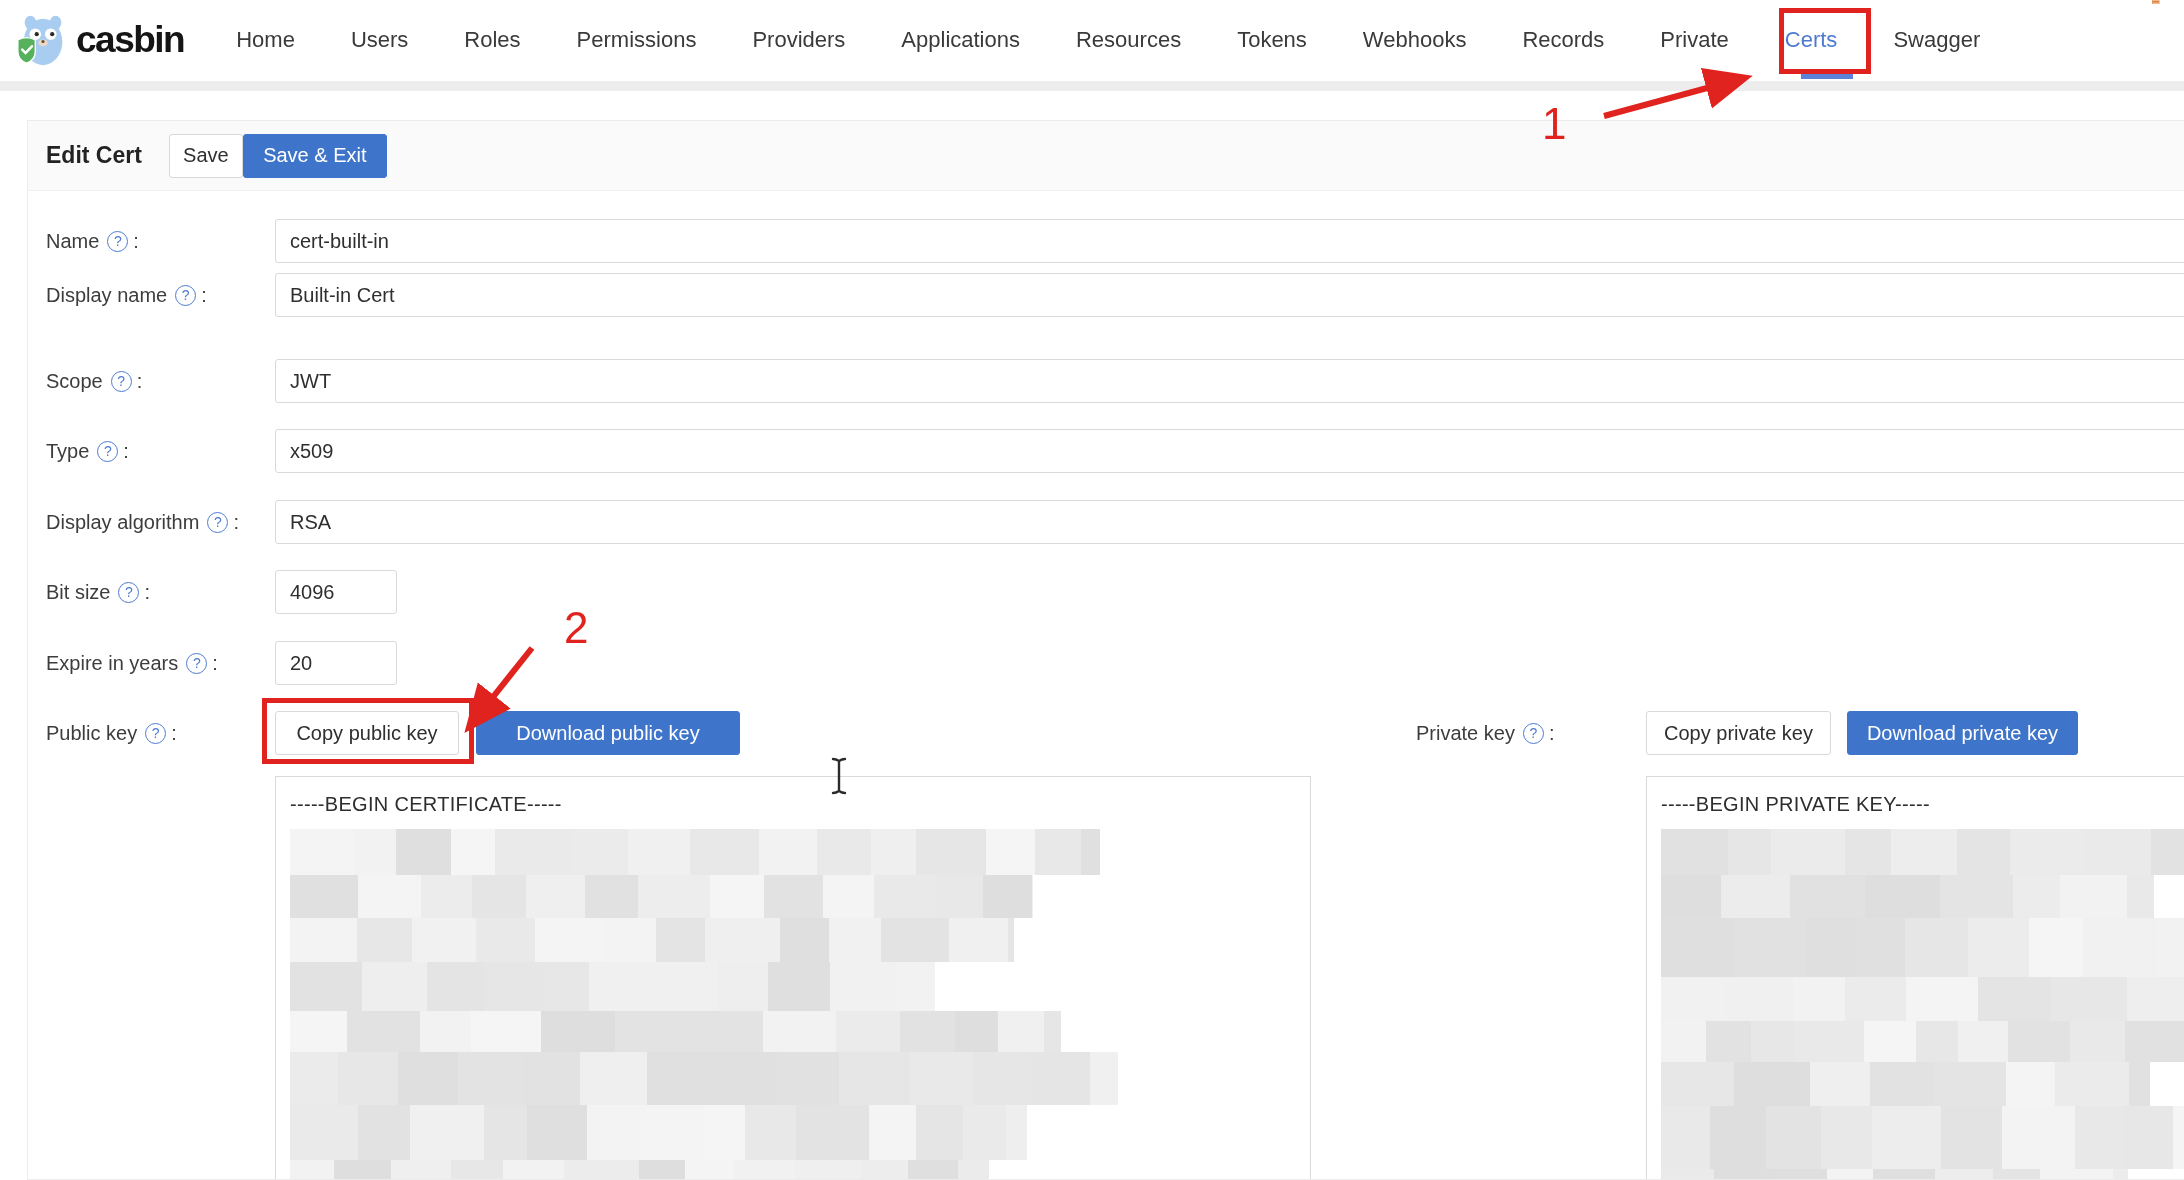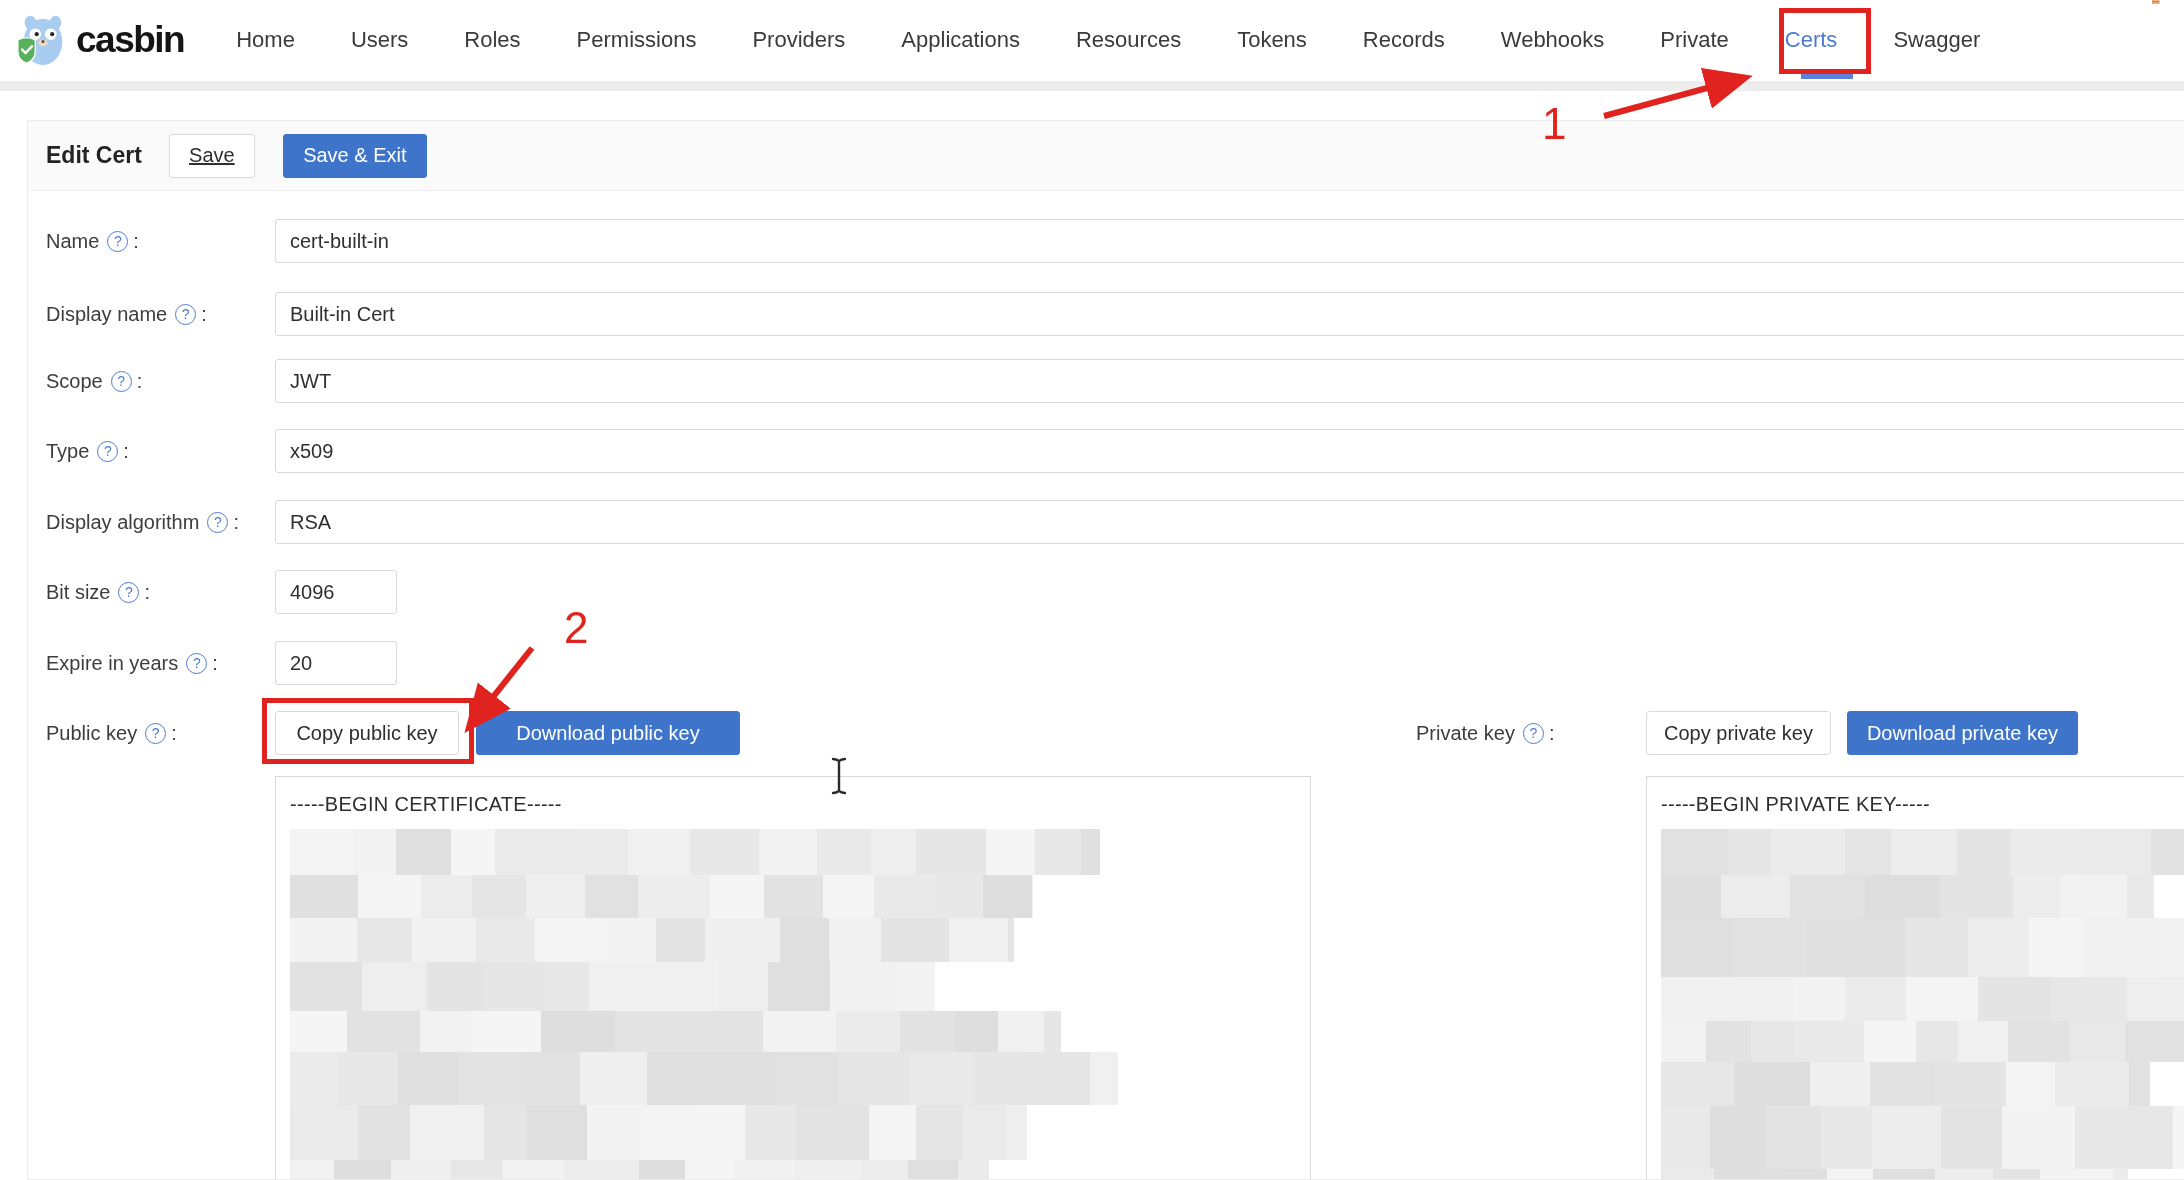--- a/index.html
+++ b/index.html
@@ -32,25 +32,25 @@
     height:70px;background:#fafafa;border-bottom:1px solid #f0f0f0;
     display:flex;align-items:center;padding-left:18px;box-sizing:border-box;
   }
   .card-title{font-size:23px;font-weight:700;color:#232323;margin-right:27px;}
   .btn{
     height:44px;border-radius:3px;font-size:20px;display:inline-flex;align-items:center;
     justify-content:center;cursor:pointer;box-sizing:border-box;white-space:nowrap;user-select:none;
   }
   .btn-default{background:#fff;border:1px solid #d9d9d9;color:#2f2f2f;}
   .btn-primary{background:#3e74c9;border:1px solid #3e74c9;color:#fff;}
-  .btn-save{width:86px;margin-right:28px;text-decoration:underline;}
+  .btn-save{width:74px;}
   .btn-save-exit{width:144px;}
   
   .form-row{position:absolute;left:18px;right:0;height:44px;}
-  #row-0{top:98px}#row-1{top:171px}#row-2{top:238px}#row-3{top:308px}
+  #row-0{top:98px}#row-1{top:152px}#row-2{top:238px}#row-3{top:308px}
   #row-4{top:379px}#row-5{top:449px}#row-6{top:520px}
   .row-label{display:inline-flex;align-items:center;height:44px;font-size:20px;color:#3d3d3d;}
   .help{
     width:21px;height:21px;border-radius:50%;border:1.5px solid #4e7bd0;color:#4e7bd0;
     font-size:14px;display:inline-flex;align-items:center;justify-content:center;
     margin:0 5px 0 8px;box-sizing:border-box;cursor:pointer;flex:none;
   }
   .colon{font-size:20px;color:#3d3d3d;}
   .input{
     position:absolute;top:0;height:44px;border:1px solid #d9d9d9;border-radius:3px;
@@ -113,22 +113,22 @@
   </div>
   <nav class="nav">
     <a class="nav-item">Home</a>
     <a class="nav-item">Users</a>
     <a class="nav-item">Roles</a>
     <a class="nav-item">Permissions</a>
     <a class="nav-item">Providers</a>
     <a class="nav-item">Applications</a>
     <a class="nav-item">Resources</a>
     <a class="nav-item">Tokens</a>
+    <a class="nav-item">Webhooks</a>
     <a class="nav-item">Records</a>
-    <a class="nav-item">Webhooks</a>
     <a class="nav-item">Private</a>
     <a class="nav-item active">Certs</a>
     <a class="nav-item">Swagger</a>
   </nav>
 </div>
 <div class="nav-underline"></div>
 <div class="gray-strip"></div>
 
 <div class="card">
   <div class="card-header">

